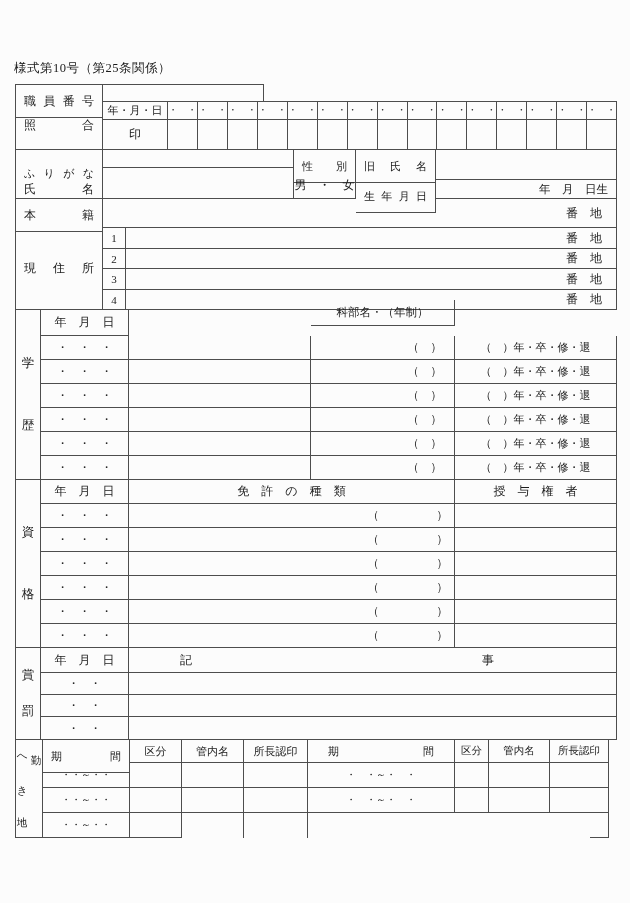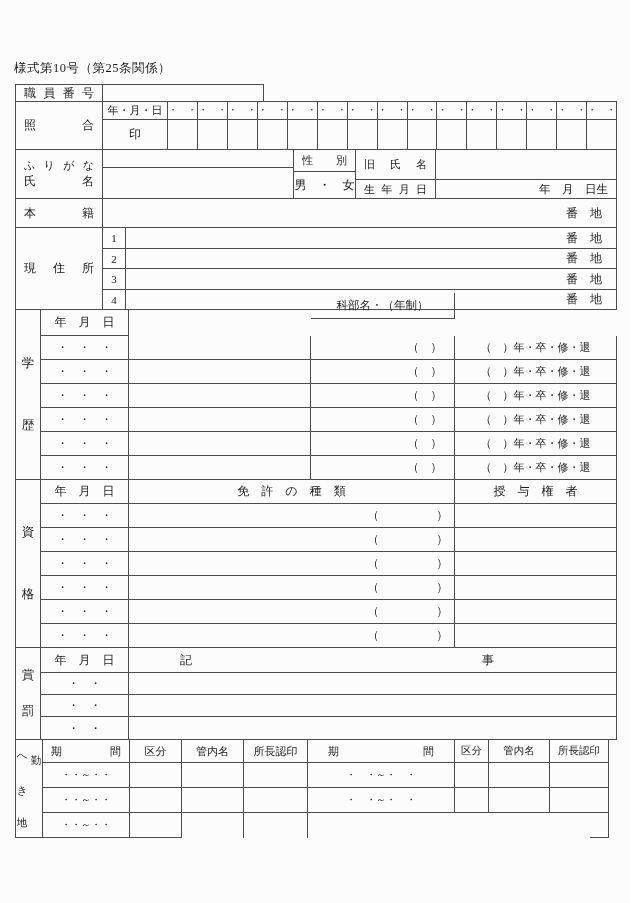--- a/index.html
+++ b/index.html
@@ -10,21 +10,21 @@
   .form { position:absolute; left:15px; top:84px; width:601px; height:754px;
           border-left:1px solid #4d4d4d; }
   .c { position:absolute; box-sizing:border-box;
        border-right:1px solid #4d4d4d; border-bottom:1px solid #4d4d4d;
        display:flex; align-items:center; justify-content:center;
        font-size:12px; overflow:hidden; white-space:nowrap; }
   .bt  { border-top:1px solid #4d4d4d; }
   .nbr { border-right:none; }
   .nbb { border-bottom:none; }
   .fill { display:block; width:100%; text-align:justify; text-align-last:justify; }
-  .px8  { padding:8px 8px; }
+  .px8  { padding:16px 8px; }
   .px20 { padding:0 20px; }
   .rt   { justify-content:flex-end; }
   .pr6  { padding-right:6px; }  .pr8 { padding-right:8px; }
   .pr12 { padding-right:12px; } .pr14 { padding-right:14px; } .f10 { font-size:10px; } .f105 { font-size:10.5px; }
   .f11 { font-size:11px; } .f115 { font-size:11.5px; }
   .stack { flex-direction:column; align-items:stretch; justify-content:space-evenly; }
   .vcol  { flex-direction:column; align-items:center; justify-content:space-evenly; font-size:12.5px; }
   .flexrow { position:absolute; display:flex; box-sizing:border-box; }
   .dc { flex:1 1 0; box-sizing:border-box; border-right:1px solid #4d4d4d;
         border-bottom:1px solid #4d4d4d; display:flex; align-items:center;
@@ -122,21 +122,21 @@
     <div class="c f11" style="left:87px;top:185px;width:23px;height:21px">3</div>
     <div class="c rt pr14" style="left:110px;top:185px;width:491px;height:21px">番　地</div>
     <div class="c f11" style="left:87px;top:206px;width:23px;height:20px">4</div>
     <div class="c rt pr14" style="left:110px;top:206px;width:491px;height:20px">番　地</div>
 
     <div class="c vcol" style="left:0;top:226px;width:25px;height:170px">
       <span>学</span>
       <span>歴</span>
     </div>
     <div class="c" style="left:25px;top:226px;width:88px;height:26px">年　月　日</div>
-    <div class="c f115" style="left:295px;top:209px;width:144px;height:26px">科部名・（年制）</div>
+    <div class="c f115" style="left:295px;top:216px;width:144px;height:26px">科部名・（年制）</div>
 
     <div class="c f11" style="left:25px;top:252px;width:88px;height:24px">・　・　・</div>
     <div class="c" style="left:113px;top:252px;width:182px;height:24px"></div>
     <div class="c rt pr12 f115" style="left:295px;top:252px;width:144px;height:24px">（　）</div>
     <div class="c f11" style="left:439px;top:252px;width:162px;height:24px">（　）年・卒・修・退</div>
 
     <div class="c f11" style="left:25px;top:276px;width:88px;height:24px">・　・　・</div>
     <div class="c" style="left:113px;top:276px;width:182px;height:24px"></div>
     <div class="c rt pr12 f115" style="left:295px;top:276px;width:144px;height:24px">（　）</div>
     <div class="c f11" style="left:439px;top:276px;width:162px;height:24px">（　）年・卒・修・退</div>

